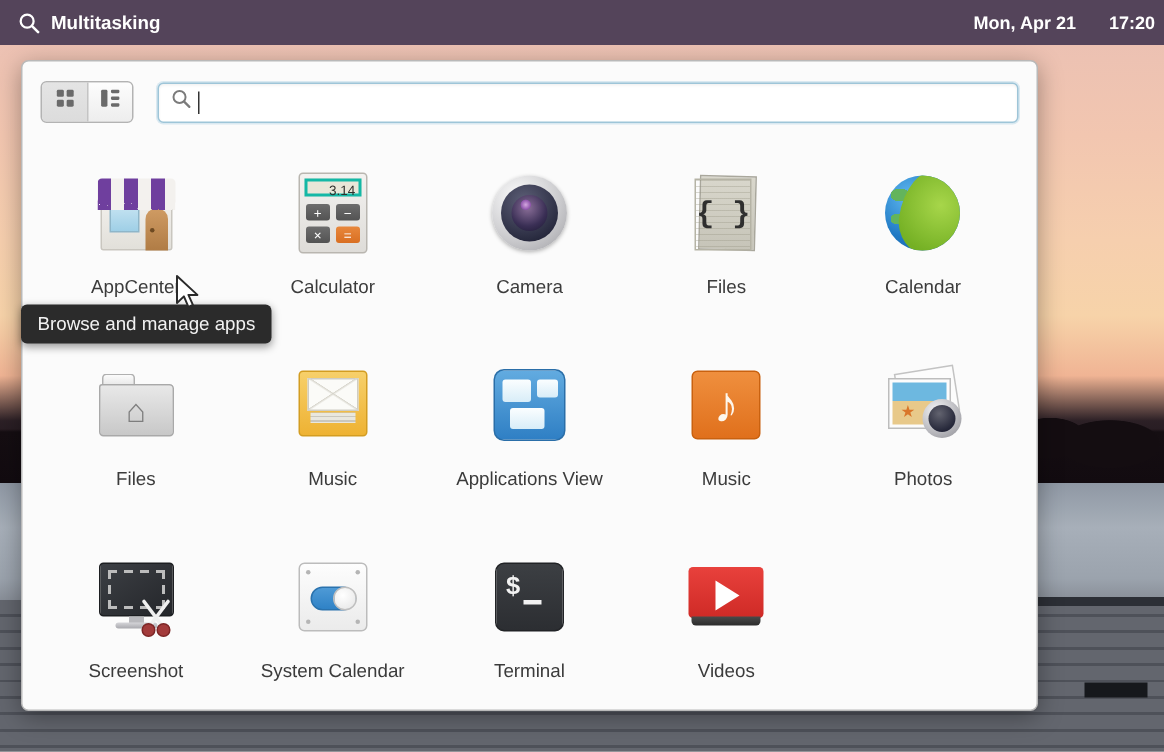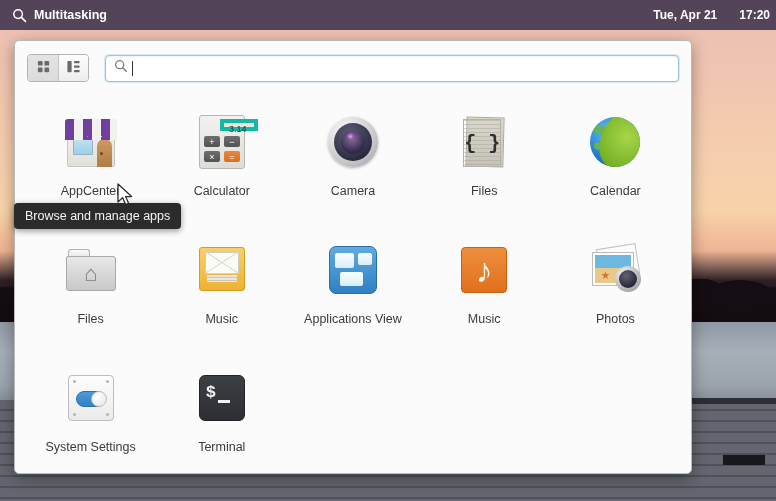--- a/index.html
+++ b/index.html
@@ -252,25 +252,24 @@
   }
 
   
   .calc-body {
     position: absolute; left: 8px; top: 4px; width: 46px; height: 54px;
     background: linear-gradient(to bottom,#f3f2f0,#dedcd8);
     border: 1px solid #b9b6b0; border-radius: 3px;
   }
   .calc-screen {
     position: absolute; left: 12px; top: 8px; width: 38px; height: 12px;
-    background: #e8e6d8; border: 4px solid #14b8a6;
-    font-size: 9px; color: #30302c; text-align: center;
+    background: #e8e6d8; border: 2px solid #14b8a6;
+    font-size: 9px; color: #30302c; text-align: right;
     padding-right: 2px; line-height: 12px;
     font-family: "Liberation Sans", sans-serif;
-    margin-left: 17px;
   }
   .calc-key {
     position: absolute; width: 16px; height: 11px;
     background: linear-gradient(to bottom,#6d6d6d,#535353);
     border-radius: 2px; color:#fff; font-size:9px;
     display:flex; align-items:center; justify-content:center;
   }
   .calc-key.orange { background: linear-gradient(to bottom,#e8873c,#d96f22); }
 
   
@@ -546,21 +545,21 @@
   <div id="panel-left">
     <span class="panel-search-icon">
       <svg width="15" height="15" viewBox="0 0 16 16">
         <circle cx="6.5" cy="6.5" r="4.6" fill="none" stroke="#ffffff" stroke-width="1.6"></circle>
         <line x1="10" y1="10" x2="14.3" y2="14.3" stroke="#ffffff" stroke-width="1.8" stroke-linecap="round"></line>
       </svg>
     </span>
     <span>Multitasking</span>
   </div>
   <div id="panel-right">
-    <span>Tue, Apr 21</span>
+    <span>Mon, Apr 21</span>
     <span>17:20</span>
   </div>
 </div>
 
 <div id="popover">
 
   <div id="popover-header">
     <div id="view-switcher">
       <div class="view-btn active">
         <span>
@@ -716,47 +715,74 @@
               <div class="ph-star">★</div>
             </div>
           </div>
           <div class="ph-lens"></div>
           <div class="ph-lens-in"></div>
         </div>
       </div>
       <div class="app-label">Photos</div>
     </div>
 
+    <div class="app-cell">
+      <div class="app-icon-wrap">
+        <div class="ic">
+          <div class="ss-mon"></div>
+          <div class="ss-dash"></div>
+          <div class="ss-neck"></div>
+          <div class="ss-base"></div>
+          <svg class="ss-sciss" viewBox="0 0 26 26">
+            <line x1="4" y1="2" x2="16" y2="18" stroke="#f0f0f0" stroke-width="2.4" stroke-linecap="round"></line>
+            <line x1="20" y1="2" x2="8" y2="18" stroke="#f0f0f0" stroke-width="2.4" stroke-linecap="round"></line>
+            <circle cx="7" cy="21" r="4.2" fill="#a33b3b" stroke="#7d2626" stroke-width="1"></circle>
+            <circle cx="17" cy="21" r="4.2" fill="#a33b3b" stroke="#7d2626" stroke-width="1"></circle>
+          </svg>
+        </div>
+      </div>
+      <div class="app-label">Screenshot</div>
+    </div>
 
     <div class="app-cell">
       <div class="app-icon-wrap">
         <div class="ic">
           <div class="st-plate"></div>
           <div class="st-screw" style="left:13px;top:13px;"></div>
           <div class="st-screw" style="left:46px;top:13px;"></div>
           <div class="st-screw" style="left:13px;top:46px;"></div>
           <div class="st-screw" style="left:46px;top:46px;"></div>
           <div class="st-toggle"></div>
           <div class="st-knob"></div>
         </div>
       </div>
-      <div class="app-label">System Settings</div>
+      <div class="app-label">System Calendar</div>
     </div>
 
     <div class="app-cell">
       <div class="app-icon-wrap">
         <div class="ic">
           <div class="term-body"></div>
           <div class="term-glyph">$</div>
           <div class="term-cursor"></div>
         </div>
       </div>
       <div class="app-label">Terminal</div>
     </div>
 
+    <div class="app-cell">
+      <div class="app-icon-wrap">
+        <div class="ic">
+          <div class="vid-body"></div>
+          <div class="vid-play"></div>
+          <div class="vid-base"></div>
+        </div>
+      </div>
+      <div class="app-label">Videos</div>
+    </div>
 
   </div>
 </div>
 
 <div id="tooltip">Browse and manage apps</div>
 
 <svg id="cursor" width="18" height="26" viewBox="0 0 18 26">
   <path d="M1,1 L1,19 L5.6,14.6 L8.6,21.6 L11.6,20.3 L8.6,13.6 L14.6,13.6 Z" fill="#ffffff" stroke="#2b2b2b" stroke-width="1.3" stroke-linejoin="round"></path>
 </svg>
 

